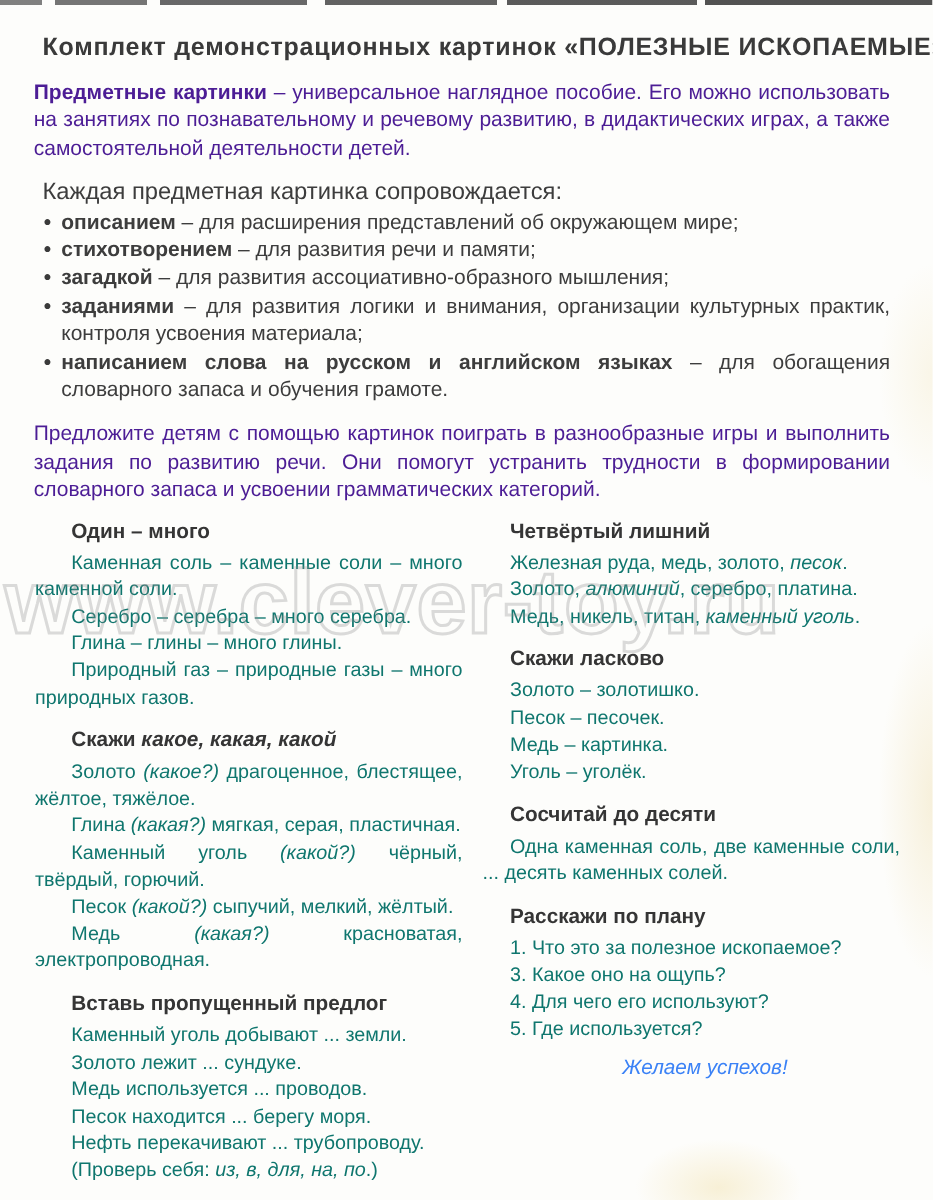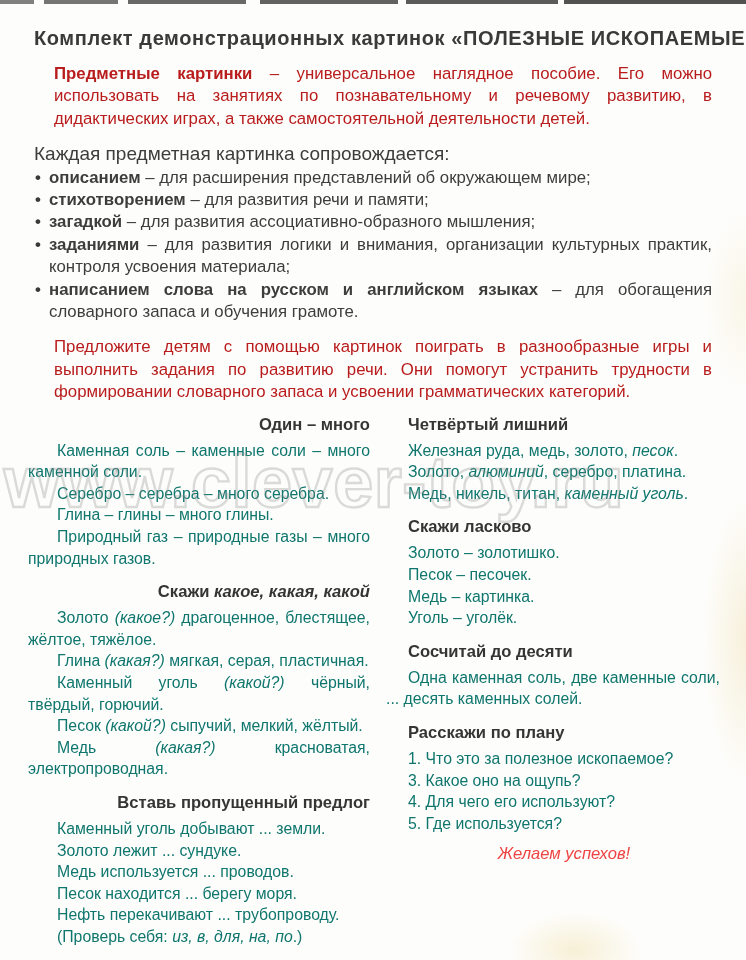--- a/index.html
+++ b/index.html
@@ -24,54 +24,54 @@
       #3e3e3e 406px 558px, rgba(0,0,0,0) 558px 564px,
       #343434 564px 746px);
     opacity:0.85;
   }
   .title {
     margin:27px 34px 0 34px;
     font-size:20px; font-weight:bold; color:#3a3a3a;
     letter-spacing:0.6px; white-space:nowrap;
   }
   .intro-p {
-    margin:13px 34px 0 54px;
+    margin:13px 34px 0 27px;
     font-size:16.8px; line-height:22.4px;
-    text-align:justify; color:#b91c1c;
+    text-align:justify; color:#4c1d95;
   }
   .lead-p { margin:13px 34px 0 34px; font-size:19px; line-height:22.4px; }
   .bullets { margin:1px 34px 0 34px; padding:0; list-style:none; }
   .bullets li {
     position:relative; padding-left:15px;
     font-size:16.8px; line-height:22.4px; text-align:justify;
   }
   .bullets li::before { content:"\2022"; position:absolute; left:1px; top:0; font-weight:bold; color:#3a3a3a; }
   .s-b { font-weight:bold; }
   .s-i { font-style:italic; }
   .s-bi { font-weight:bold; font-style:italic; }
 
   .cols { display:flex; margin:4px 0 0 28px; }
   .col-left  { width:342px; }
   .col-right { width:334px; margin-left:16px; }
   .sec-h {
     margin:13px 0 5px 0;
     font-size:16.6px; font-weight:bold; color:#353535;
   }
   .col .sec-h:first-child { margin-top:7px; }
-  .col-left .sec-h  { text-indent:29px;text-align:right; }
+  .col-left .sec-h  { text-indent:29px; }
   .col-right .sec-h { text-indent:22px; }
   .cp {
     margin:0; font-size:15.8px; line-height:21.6px;
     text-align:justify; color:#0f766e;
   }
   .col-left  .cp { text-indent:29px; }
   .col-right .cp { text-indent:22px; }
   .closing {
     margin:9px 0 0 0; text-align:center;
-    font-style:italic; font-size:16.6px; color:#ef4444; text-indent:0;
+    font-style:italic; font-size:16.6px; color:#3b82f6; text-indent:0;
   }
   .watermark {
     position:absolute; top:441px; left:0; width:628px;
     text-align:center; white-space:nowrap;
     font-size:72px; font-weight:bold; letter-spacing:0.5px;
     color:rgba(150,150,150,0.16);
     pointer-events:none; z-index:5;
   }
   @supports (-webkit-text-stroke: 1px black) {
     .watermark { color:transparent; -webkit-text-stroke:2.4px rgba(138,138,138,0.30); }

